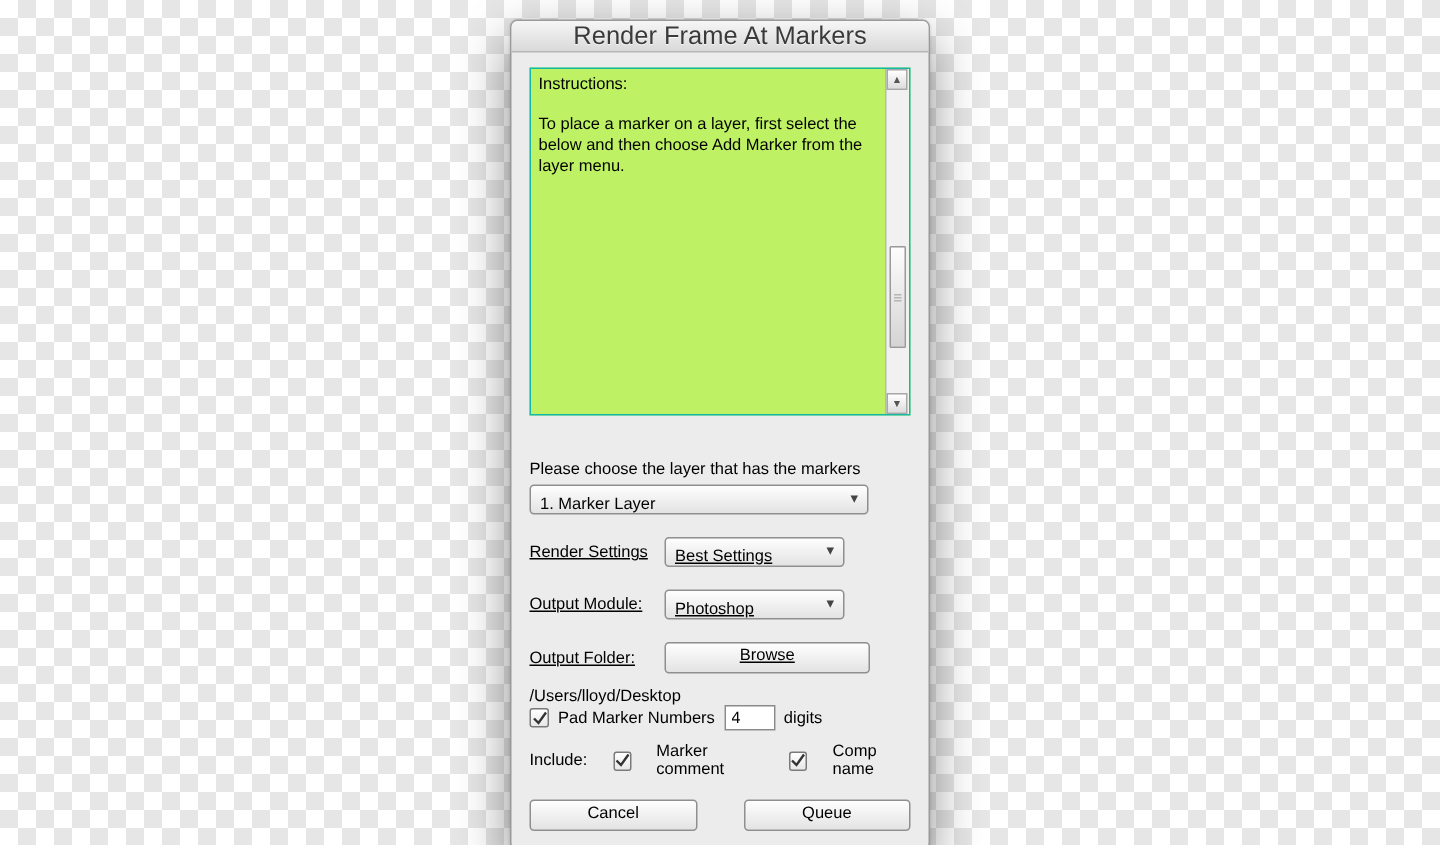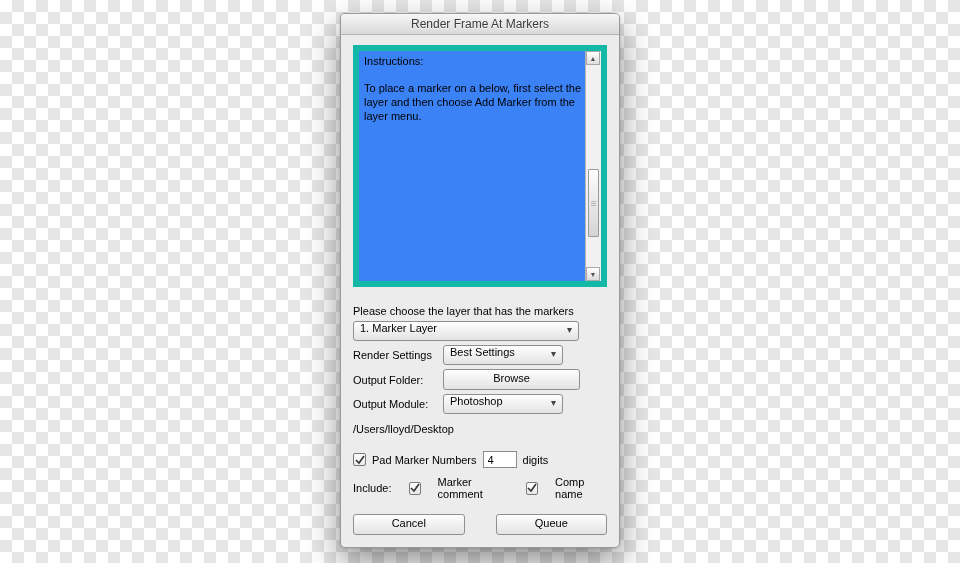--- a/index.html
+++ b/index.html
@@ -13,74 +13,74 @@
     background-color:#fff;
   }
   .window{
     position:absolute;left:340px;top:13px;width:278px;
     background:#ececec;
     border:1px solid #9a9a9a;border-radius:5px;
     box-shadow:0 14px 34px rgba(0,0,0,0.45),0 0 0 1px rgba(0,0,0,0.05);
     overflow:hidden;
   }
   .titlebar{
-    height:20px;line-height:20px;text-align:center;font-size:12px;
+    height:20px;line-height:20px;text-align:center;font-size:17px;
     background:linear-gradient(#f6f6f6,#d9d9d9);
     border-bottom:1px solid #b5b5b5;
     color:#3a3a3a;
     text-shadow:0 1px 0 rgba(255,255,255,0.7);
   }
   .body{padding:10px 12px 12px 12px;}
-  .instr-wrap{position:relative;border:6px solid #14b8a6;background:#3b82f6;height:230px;padding-left:43px;}
+  .instr-wrap{position:relative;border:1px solid #14b8a6;background:#bef264;height:230px;padding-left:43px;}
   .instr-scroll{position:absolute;top:0;right:0;bottom:0;width:15px;border-left:1px solid #b8b8b8;background:#f1f1f1;}
   .sb-btn{position:absolute;left:0;width:14px;height:14px;background:linear-gradient(#fff,#dcdcdc);border:1px solid #a8a8a8;box-sizing:border-box;display:flex;align-items:center;justify-content:center;font-size:7px;color:#555;}
   .sb-btn.up{top:0;}
   .sb-btn.down{bottom:0;}
   .sb-thumb{position:absolute;left:2px;width:11px;top:118px;height:68px;background:linear-gradient(#fdfdfd,#d4d4d4);border:1px solid #9a9a9a;border-radius:1px;box-sizing:border-box;}
   .sb-thumb::before{content:"";position:absolute;left:2px;right:2px;top:50%;height:1px;background:#b5b5b5;box-shadow:0 -2px 0 #b5b5b5,0 2px 0 #b5b5b5;}
   .instr-text{position:absolute;top:3px;left:5px;right:17px;line-height:14px;font-size:11px;}
   .instr-text p{margin:0 0 13px 0;}
-  .label-row{margin-top:18px;}
+  .label-row{margin-top:30px;}
   .dropdown{
     width:226px;height:20px;border:1px solid #8f8f8f;border-radius:3px;
     background:linear-gradient(#fefefe,#e3e3e3);position:relative;
-    display:flex;align-items:flex-start;padding:0 6px;box-sizing:border-box;
+    display:flex;align-items:flex-end;padding:0 6px;box-sizing:border-box;
     margin-top:4px;
   }
   .dropdown::after{content:"▾";position:absolute;right:6px;top:2px;font-size:10px;color:#444;}
-  .form-row{display:flex;align-items:center;margin-top:4px;gap:6px;}
+  .form-row{display:flex;align-items:center;margin-top:15px;gap:6px;text-decoration:underline;}
   .form-row .lbl{width:84px;}
   .dropdown.small{width:120px;margin-top:0;}
   .browse-btn{
     width:135px;height:19px;border:1px solid #8f8f8f;border-radius:3px;
     background:linear-gradient(#fefefe,#e3e3e3);text-align:center;line-height:17px;
   }
   .path{margin-top:9px;}
-  .cb-row{display:flex;align-items:center;margin-top:16px;gap:6px;}
+  .cb-row{display:flex;align-items:center;gap:6px;}
   .cb{width:13px;height:13px;border:1px solid #7a7a7a;background:linear-gradient(#fff,#e7e7e7);border-radius:2px;display:inline-flex;align-items:center;justify-content:center;color:#2a2a2a;box-sizing:border-box;}
   .cb svg{width:10px;height:10px;}
   .digits-input{width:34px;height:17px;border:1px solid #8a8a8a;background:#fff;padding:0 4px;font-size:11px;box-sizing:border-box;}
   .include-row{display:flex;align-items:center;gap:17px;margin-top:8px;}
   .btn-row{display:flex;gap:31px;margin-top:14px;}
   .btn{
     flex:1;height:19px;border:1px solid #8f8f8f;border-radius:3px;
     background:linear-gradient(#fefefe,#e3e3e3);text-align:center;line-height:17px;
   }
 </style>
 </head>
 <body>
 
 <div class="window">
   <div class="titlebar">Render Frame At Markers</div>
   <div class="body">
 
     <div class="instr-wrap">
       <div class="instr-text">
         <p>Instructions:</p>
-        <p>To place a marker on a below, first select the layer and then choose Add Marker from the layer menu.</p>
+        <p>To place a marker on a layer, first select the below and then choose Add Marker from the layer menu.</p>
       </div>
       <div class="instr-scroll">
         <div class="sb-btn up">▲</div>
         <div class="sb-thumb"></div>
         <div class="sb-btn down">▼</div>
       </div>
     </div>
 
     <div class="label-row">Please choose the layer that has the markers</div>
     <div class="dropdown">
@@ -88,29 +88,29 @@
     </div>
 
     <div class="form-row">
       <span class="lbl">Render Settings</span>
       <div class="dropdown small">
         <span>Best Settings</span>
       </div>
     </div>
 
     <div class="form-row">
-      <span class="lbl">Output Folder:</span>
-      <div class="browse-btn">Browse</div>
-    </div>
-
-    <div class="form-row">
       <span class="lbl">Output Module:</span>
       <div class="dropdown small">
         <span>Photoshop</span>
       </div>
+    </div>
+
+    <div class="form-row">
+      <span class="lbl">Output Folder:</span>
+      <div class="browse-btn">Browse</div>
     </div>
 
     <div class="path">/Users/lloyd/Desktop</div>
 
     <div class="cb-row">
       <span class="cb">
         <svg viewBox="0 0 10 10">
             <path d="M1 5 L4 8 L9 1" stroke="#333" stroke-width="1.6" fill="none"></path>
           </svg>
       </span>

